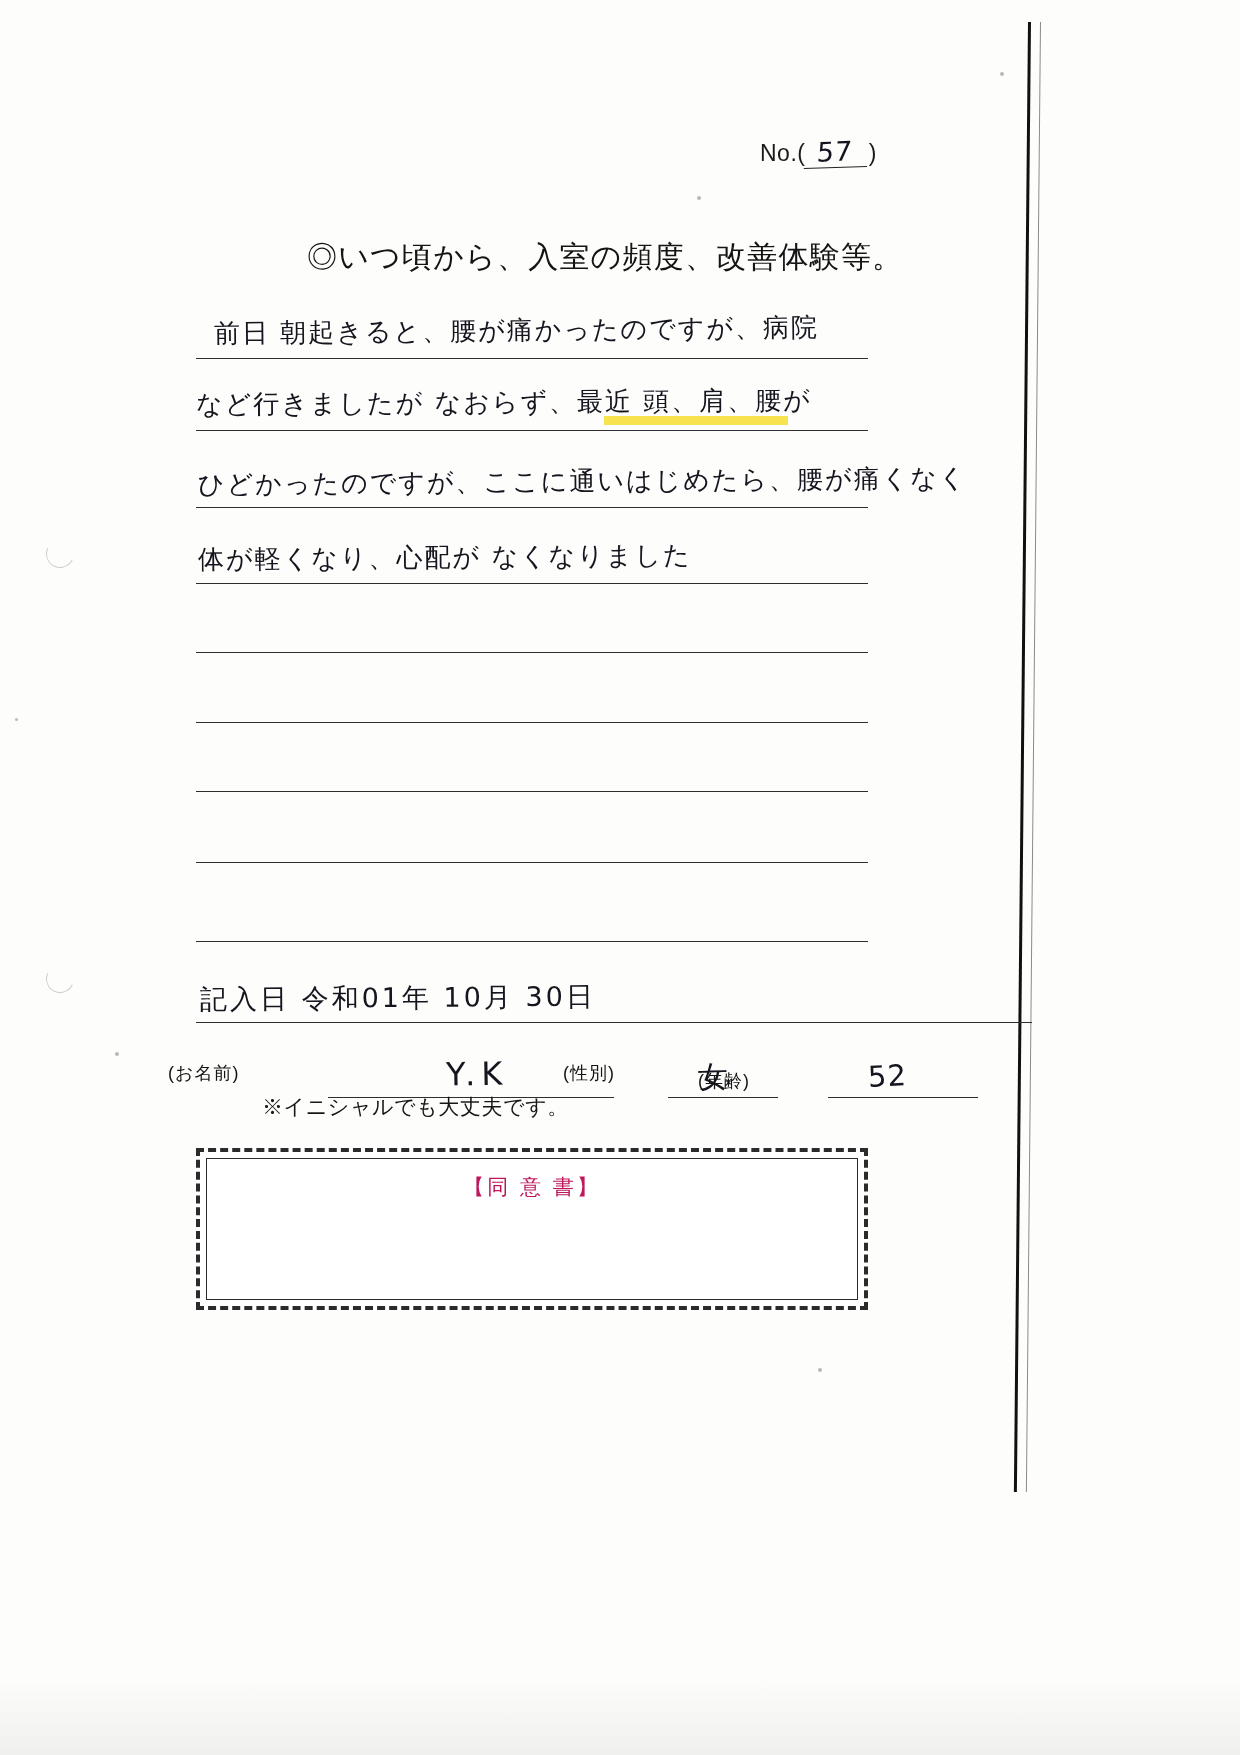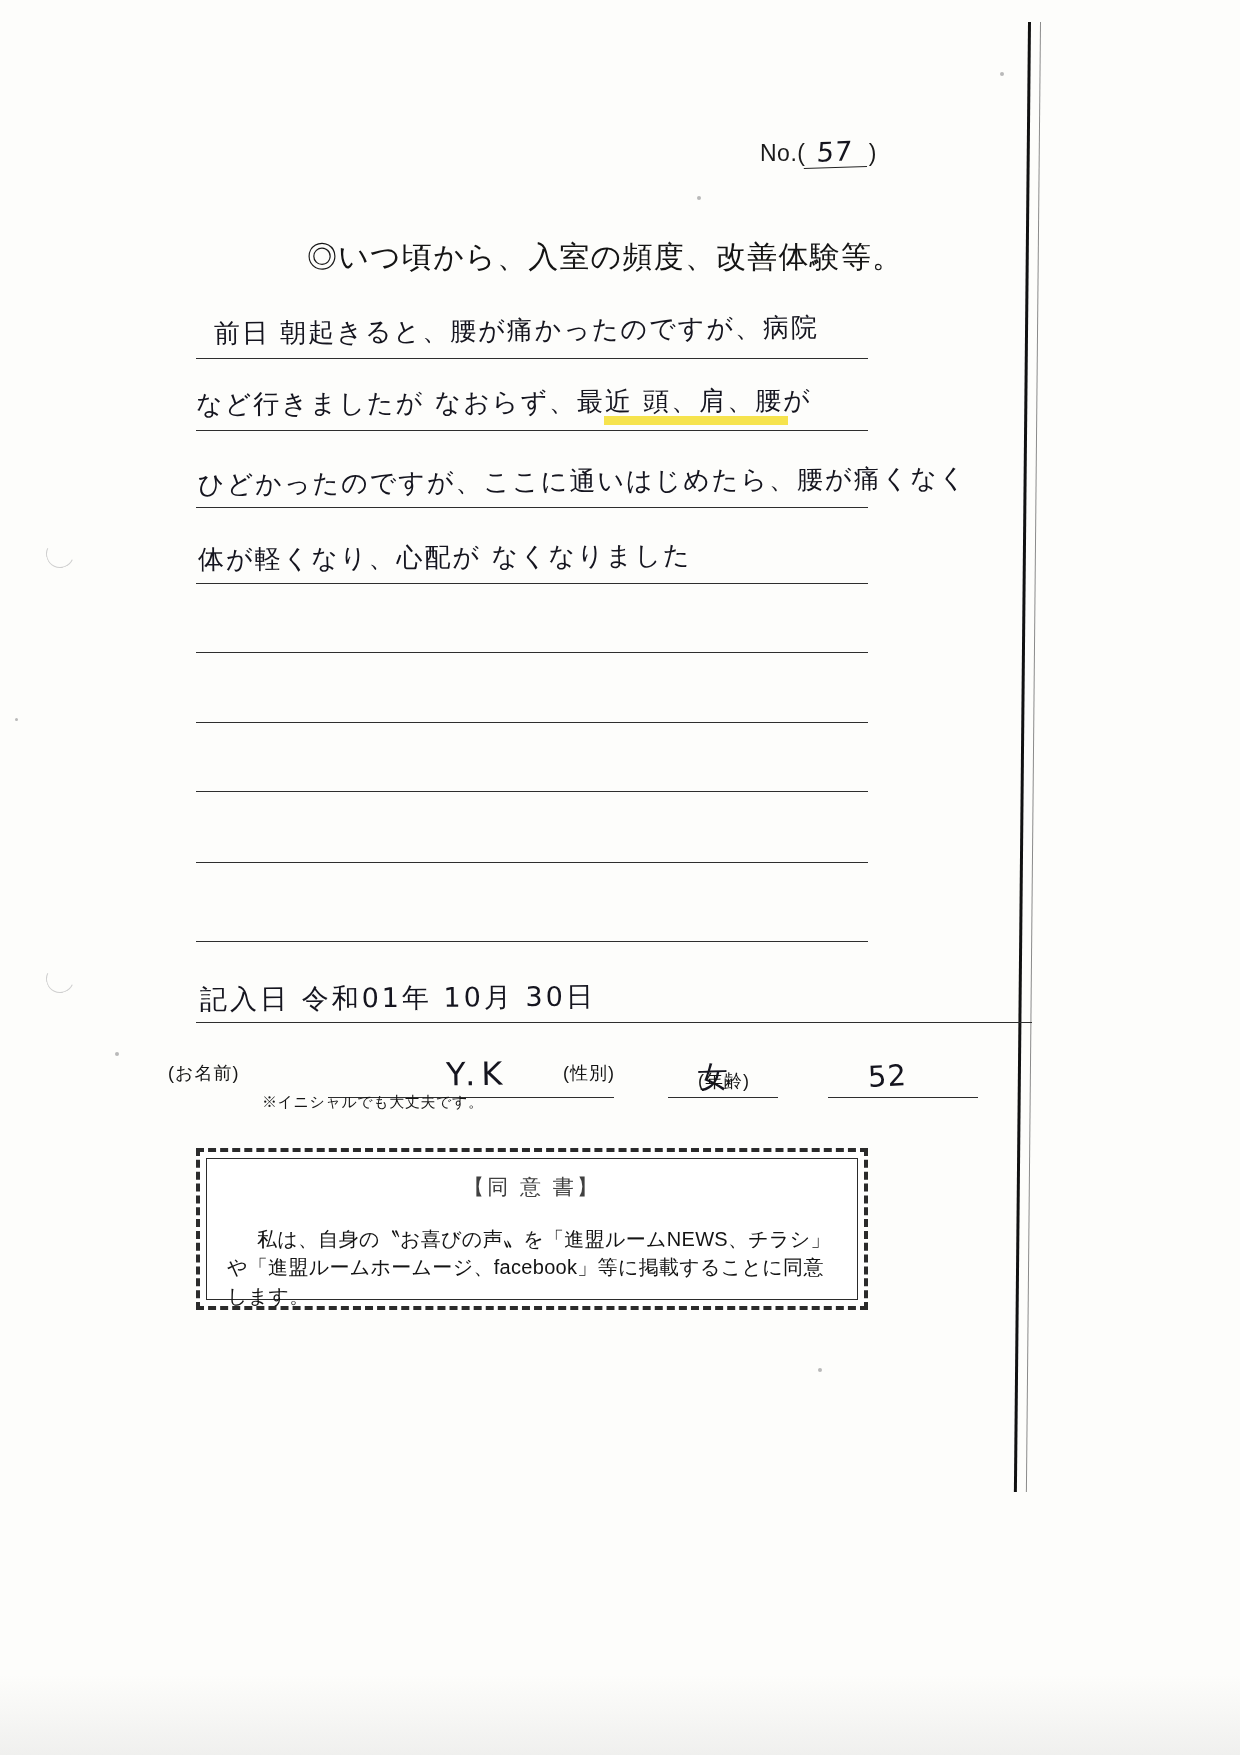--- a/index.html
+++ b/index.html
@@ -181,21 +181,21 @@
     position: absolute;
     left: 700px; top: 4px;
     font-size: 29px;
     letter-spacing: 1px;
     transform: rotate(-3deg);
   }
   .note-initial {
     position: absolute;
     top: 1093px;
     left: 262px;
-    font-size: 15px;
+    font-size: 21px;
     letter-spacing: 0.6px;
     color: #161616;
   }
 
   
   .consent-box {
     position: absolute;
     top: 1148px;
     left: 196px;
     width: 672px;
@@ -208,22 +208,22 @@
     position: absolute;
     inset: 6px;
     border: 1.3px solid #2b2b2b;
     box-sizing: border-box;
     padding: 14px 20px 0 20px;
   }
   .consent-title {
     text-align: center;
     font-size: 21px;
     letter-spacing: 3px;
-    color: #404040;
-    margin-bottom: 24px;
+    color: #be185d;
+    margin-bottom: 0;
   }
   .consent-body {
     font-size: 20px;
     line-height: 1.42;
     letter-spacing: 0.3px;
     color: #141414;
     text-indent: 1.5em;
   }
 </style>
 </head>
@@ -285,17 +285,16 @@
     <span class="field-label lbl-age">(年齢)</span>
     <span class="field-line line-age"></span>
     <span class="hw hw-age">52</span>
   </div>
 
   <div class="note-initial">※イニシャルでも大丈夫です。</div>
 
   <div class="consent-box">
     <div class="consent-inner">
       <div class="consent-title">【同 意 書】</div>
-      <div class="consent-body">私は、自身の〝お喜びの声〟を「進盟ルームNEWS、チラシ」や「進盟ルームホームージ、facebook」等に掲載することに同意します。</div>
     </div>
   </div>
 
 </div>
 
 </body></html>

